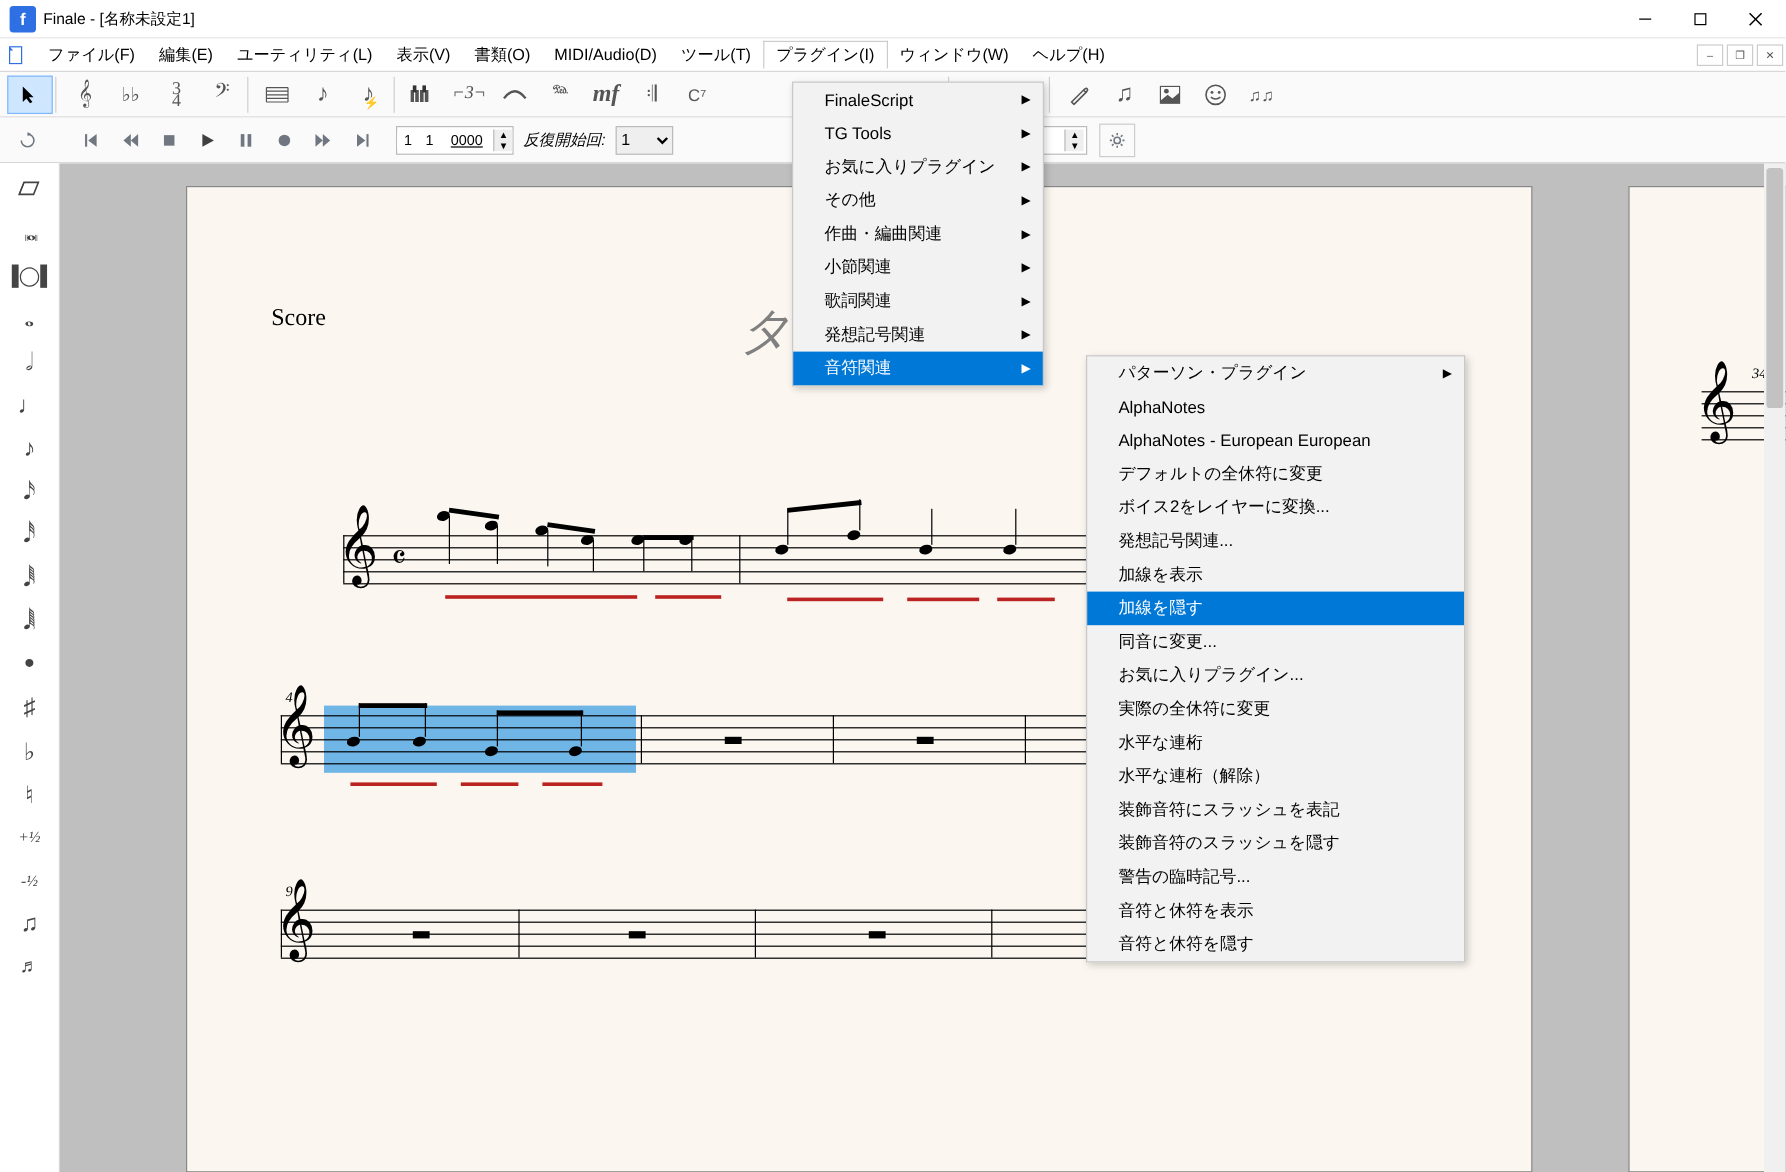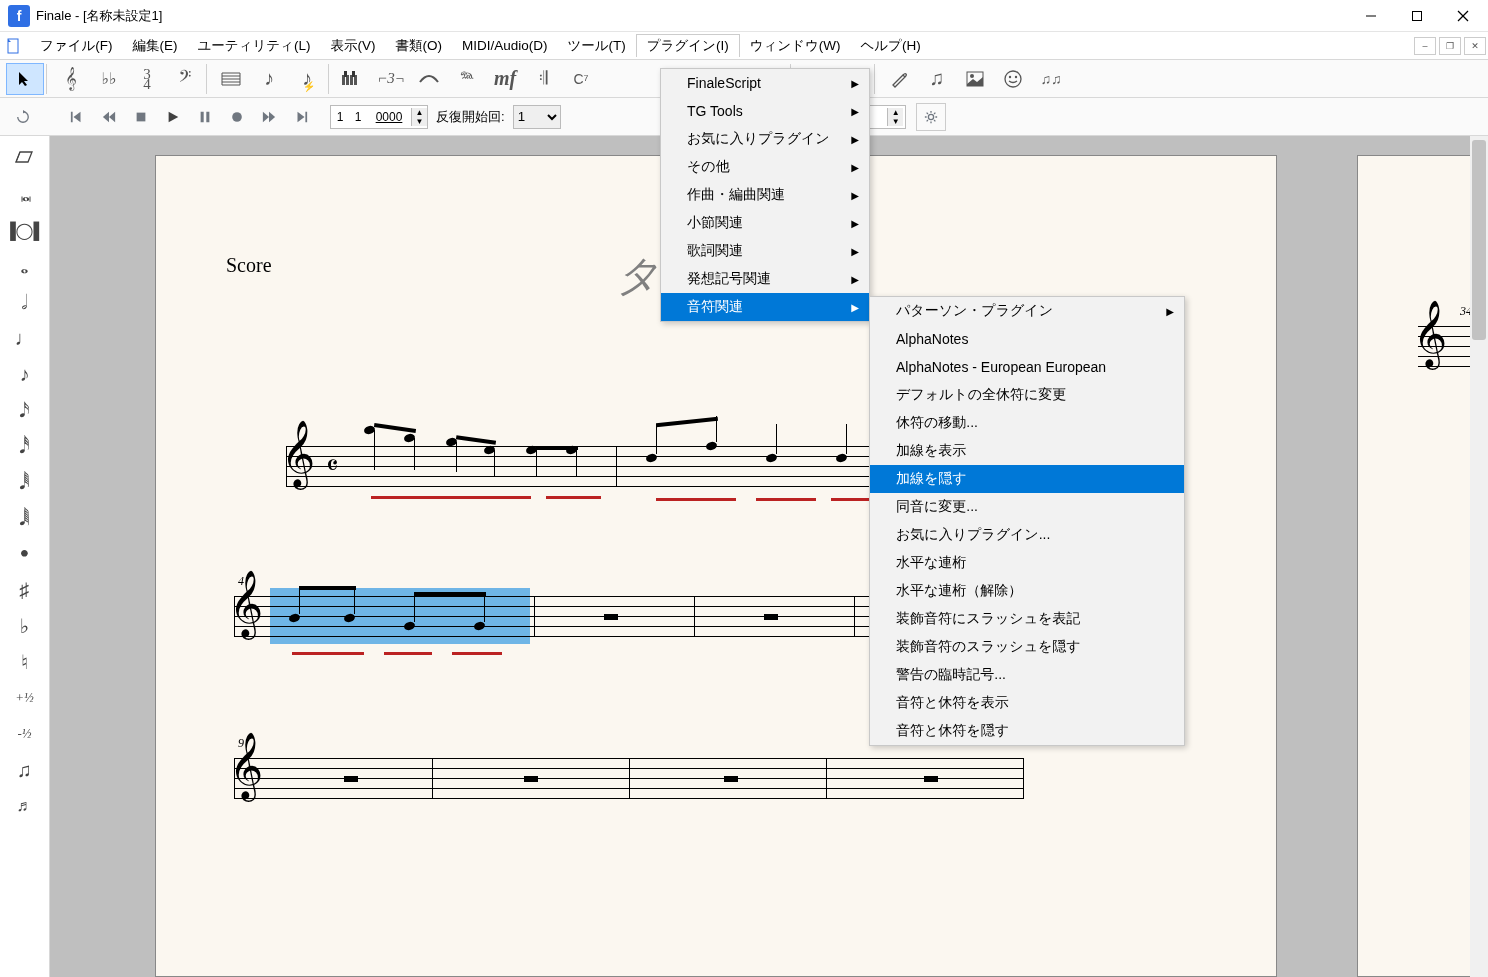--- a/index.html
+++ b/index.html
@@ -28,21 +28,21 @@
 .group-sep { width:4px; border-left:1px solid #d0d0d0; height:30px; margin:0 2px;}
 
 
 .playbar { height: 38px; display: flex; align-items: center; padding: 0 8px; border-bottom: 1px solid #d8d8d8; background: #fafafa; gap: 2px; }
 .pb-btn { width: 30px; height: 28px; display: flex; align-items: center; justify-content: center; color: #707780; }
 .pb-btn svg { width:14px; height:14px; fill:#707780;}
 .counter { display: flex; align-items: center; border: 1px solid #bbb; background:#fff; height: 24px; }
 .counter input { border: none; width: 18px; text-align: center; font-size: 12px; outline:none;}
 .counter input.wide { width: 44px; text-decoration: underline; }
 .spinner { width: 16px; background:#eee; border-left:1px solid #bbb; font-size:8px; text-align:center;}
-.pb-label { font-size: 13px; margin: 12px 6px; }
+.pb-label { font-size: 13px; margin: 12px 6px; font-style: italic; }
 .pb-select { height:24px; border:1px solid #bbb;}
 
 
 .workspace { position: absolute; top: 136px; left: 0; right: 0; bottom: 0; display: flex; background: #fff; }
 .left-palette { width: 50px; background: #fff; border-right: 1px solid #d8d8d8; display: flex; flex-direction: column; align-items: center; padding-top: 4px; }
 .pal-btn { width: 44px; height: 36px; display: flex; align-items: center; justify-content: center; font-size: 20px; color: #444; font-family: "Segoe UI Symbol", serif;}
 .pal-txt { font-size:13px; font-style:italic; font-family:serif;}
 
 .score-area { flex: 1; position: relative; overflow: hidden; }
 .gray-border { position:absolute; inset:0; background:#bfbfbf; }
@@ -67,21 +67,21 @@
 .rest { position:absolute; width:14px; height:6px; background:#000;}
 .barline { position:absolute; width:1px; background:#000; top:0; bottom:0;}
 .meas-num { position:absolute; font-size:12px; font-style:italic; font-family:serif;}
 
 
 .dropdown { position: absolute; background: #f2f2f2; border: 1px solid #c8c8c8; box-shadow: 2px 2px 6px rgba(0,0,0,.2); }
 .dd-item { height: 28px; display: flex; align-items: center; padding: 0 30px 0 26px; font-size: 14px; white-space: nowrap; position:relative; }
 .dd-item.hilite { background: #0078d7; color: #fff; }
 .dd-arrow { position:absolute; right:10px; font-size:10px;}
 .menu1 { left: 660px; top: 68px; width: 210px; }
-.menu2 { left: 869px; top: 296px; width: 316px; }
+.menu2 { left: 905px; top: 296px; width: 316px; }
 
 </style>
 </head>
 <body>
 
 <div class="titlebar">
   <div class="app-icon">f</div>
   <div class="title-text">Finale - [名称未設定1]</div>
   <div class="title-spacer"></div>
   <div class="win-btn">
@@ -481,25 +481,27 @@
     <div class="dd-item">歌詞関連<span class="dd-arrow">▶</span></div>
     <div class="dd-item">発想記号関連<span class="dd-arrow">▶</span></div>
     <div class="dd-item hilite">音符関連<span class="dd-arrow">▶</span></div>
   </div>
 
 <div class="dropdown menu2" id="menu2">
     <div class="dd-item">パターソン・プラグイン<span class="dd-arrow">▶</span></div>
     <div class="dd-item">AlphaNotes</div>
     <div class="dd-item">AlphaNotes - European European</div>
     <div class="dd-item">デフォルトの全休符に変更</div>
-    <div class="dd-item">休符の移動...</div>
+    <div class="dd-item">ボイス2をレイヤーに変換...</div>
+    <div class="dd-item">発想記号関連...</div>
     <div class="dd-item">加線を表示</div>
     <div class="dd-item hilite">加線を隠す</div>
     <div class="dd-item">同音に変更...</div>
     <div class="dd-item">お気に入りプラグイン...</div>
+    <div class="dd-item">実際の全休符に変更</div>
     <div class="dd-item">水平な連桁</div>
     <div class="dd-item">水平な連桁（解除）</div>
     <div class="dd-item">装飾音符にスラッシュを表記</div>
     <div class="dd-item">装飾音符のスラッシュを隠す</div>
     <div class="dd-item">警告の臨時記号...</div>
     <div class="dd-item">音符と休符を表示</div>
     <div class="dd-item">音符と休符を隠す</div>
   </div>
 
 </body></html>

